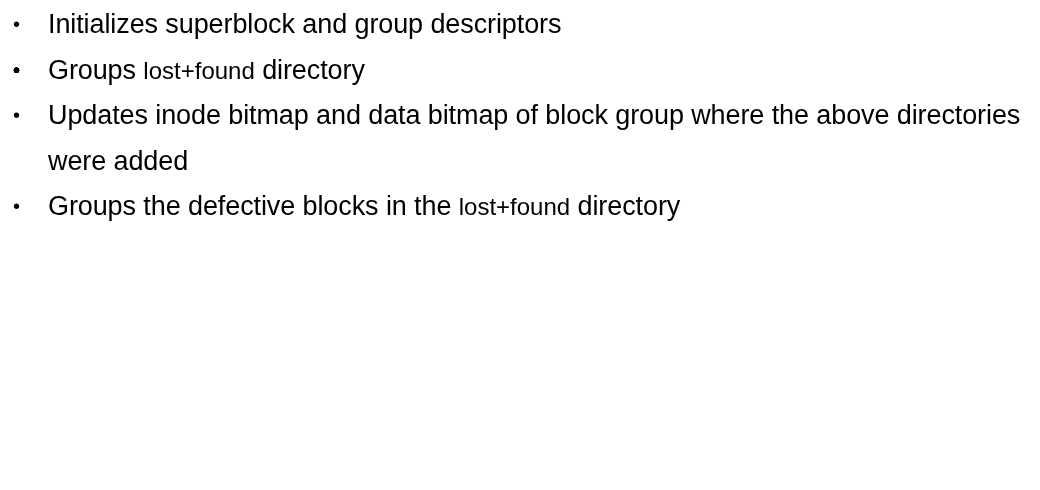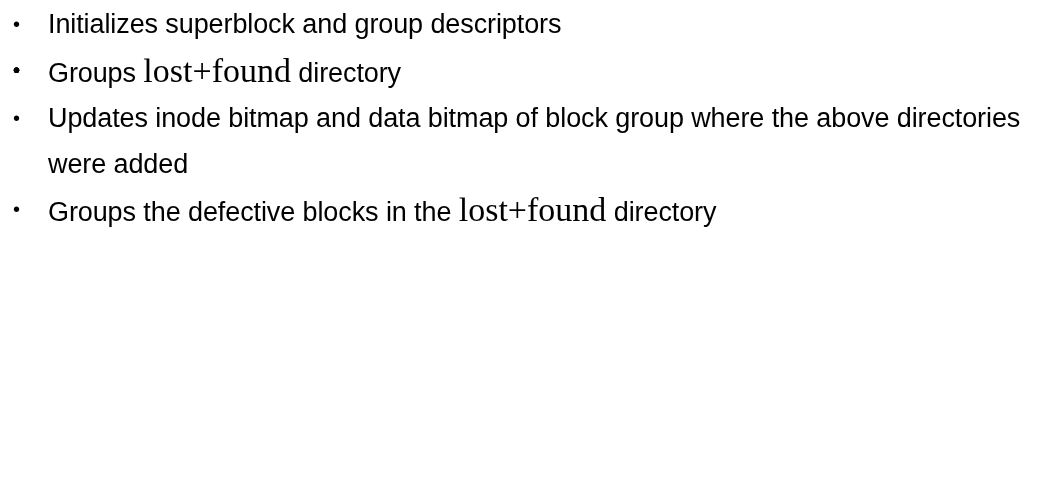--- a/index.html
+++ b/index.html
@@ -56,22 +56,22 @@
     font-size: 20px;
     color: #000000;
     text-align: left;
   }
 
   .bullet-text {
     display: inline;
   }
 
   .mono-serif {
-    font-family: Liberation Serif, serif;
-    font-size: 34px;
+    font-family: Liberation Sans, sans-serif;
+    font-size: 24px;
     letter-spacing: 0;
   }
 
   .pre-space {
     white-space: pre-wrap;
   }
 </style>
 </head>
 <body>
 

